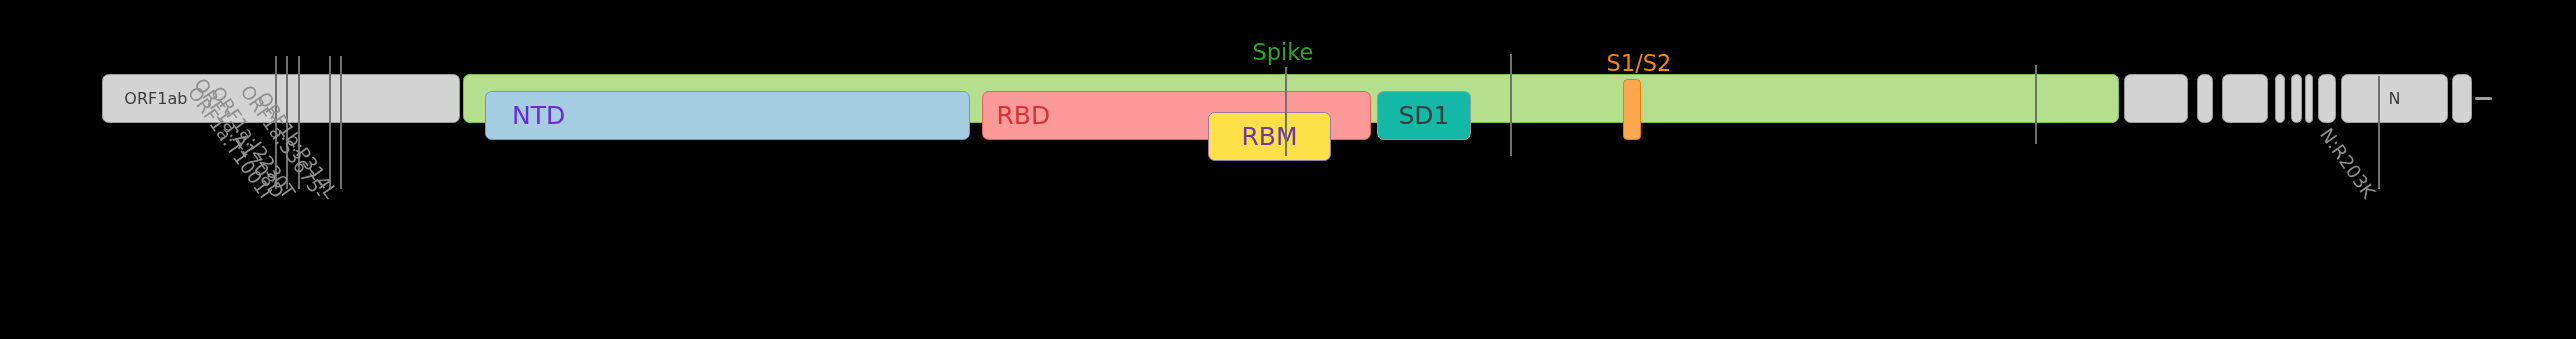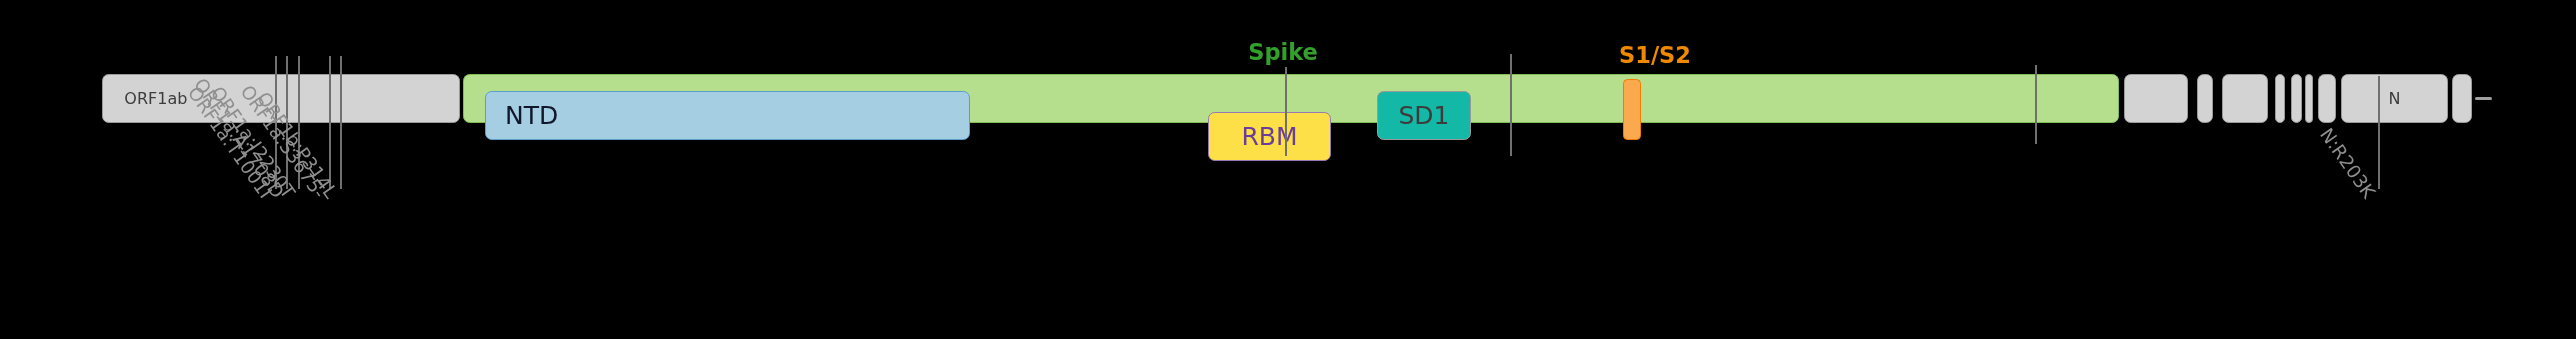--- a/index.html
+++ b/index.html
@@ -6,44 +6,44 @@
   .canvas {
     position:relative; width:2576px; height:339px; background:#000000;
     font-family:"DejaVu Sans","Liberation Sans",sans-serif; overflow:hidden;
   }
   .box { position:absolute; box-sizing:border-box; border-radius:6.7px; }
   .gene  { top:74px; height:49px; background:#d3d3d3; border:1.1px solid #9a9a9a; }
   .glabel{ display:block; color:#3c3c3c; font-size:16px; line-height:47px; white-space:nowrap; padding-left:21.3px;border-radius:10px; }
   .glabel.center { padding-left:0; text-align:center; }
   .spikebar { top:74px; height:49px; background:#b5df8d; border:1.1px solid #7fbe53; }
   .domain { top:91px; height:49px; font-size:25px; line-height:47px; white-space:nowrap; }
-  .ntd { background:#a6cee3; border:1.1px solid #5b9ec9; color:#0f172a; padding-left:19px; }
+  .ntd { background:#a6cee3; border:1.1px solid #5b9ec9; color:#6d28d9; padding-left:26px; }
   .rbd { background:#fb9a99; border:1.1px solid #e4605e; color:#d63434; padding-left:13.5px; }
   .rbm { top:112px; background:#fde047; border:1.1px solid #9678b4; color:#6a3d9a; text-align:center; }
   .sd  { background:#14b8a6; border:1.1px solid #9a9a9a; color:#3c3c3c; text-align:center; }
   .site { top:79px; height:61px; background:#fba94e; border:1.7px solid #ef7d00; border-radius:4.5px; }
   .vline { position:absolute; width:1.7px; background:#707070; }
-  .toplabel { position:absolute; transform:translateX(-50%); font-size:22.5px; font-weight:bold; white-space:nowrap; }
+  .toplabel { position:absolute; transform:translateX(-50%); font-size:22.5px; font-weight:normal; white-space:nowrap; }
   .spiketext { color:#33a02c; }
   .s1s2text  { color:#ef8a00; }
   .mutwrap { position:absolute; width:0; height:0; }
   .muttext {
     position:absolute; right:0; top:0; white-space:nowrap;
     color:#8f8f8f; font-size:18.5px;
     transform-origin:100% 0; transform:rotate(55deg);
   }
   .enddash { position:absolute; top:97px; height:3.4px; background:#9f9f9f; border-radius:1.7px; }
 </style>
 </head>
 <body>
 
 <div class="canvas">
 
   <div class="toplabel spiketext" style="left:1283px; top:39px;">Spike</div>
-  <div class="toplabel s1s2text" style="left:1639px; top:42px;margin-left:16px;">S1/S2</div>
+  <div class="toplabel s1s2text" style="left:1639px; top:50px;">S1/S2</div>
 
   <div class="box gene" style="left:102px; width:358px;">
     <span class="glabel">ORF1ab</span>
   </div>
 
   <div class="box spikebar" style="left:463px; width:1656px;"></div>
 
   <div class="box gene" style="left:2124px; width:64px;"></div>
   <div class="box gene" style="left:2197px; width:16.3px;"></div>
   <div class="box gene" style="left:2222px; width:46px;"></div>
@@ -54,20 +54,23 @@
 
   <div class="box gene" style="left:2341px; width:107px;">
     <span class="glabel center">N</span>
   </div>
 
   <div class="box gene" style="left:2452px; width:19.7px;"></div>
   <div class="enddash" style="left:2475px; width:17px;"></div>
 
   <div class="box domain ntd" style="left:485px; width:485px;">
     <span>NTD</span>
+  </div>
+  <div class="box domain rbd" style="left:982px; width:389px;">
+    <span>RBD</span>
   </div>
   <div class="box domain sd" style="left:1377px; width:94px;">
     <span>SD1</span>
   </div>
   <div class="box domain rbm" style="left:1208px; width:123px;">
     <span>RBM</span>
   </div>
   <div class="box site" style="left:1623px; width:18px;"></div>
 
   <div class="vline" style="left:1285px; top:67px; height:89px;"></div>

